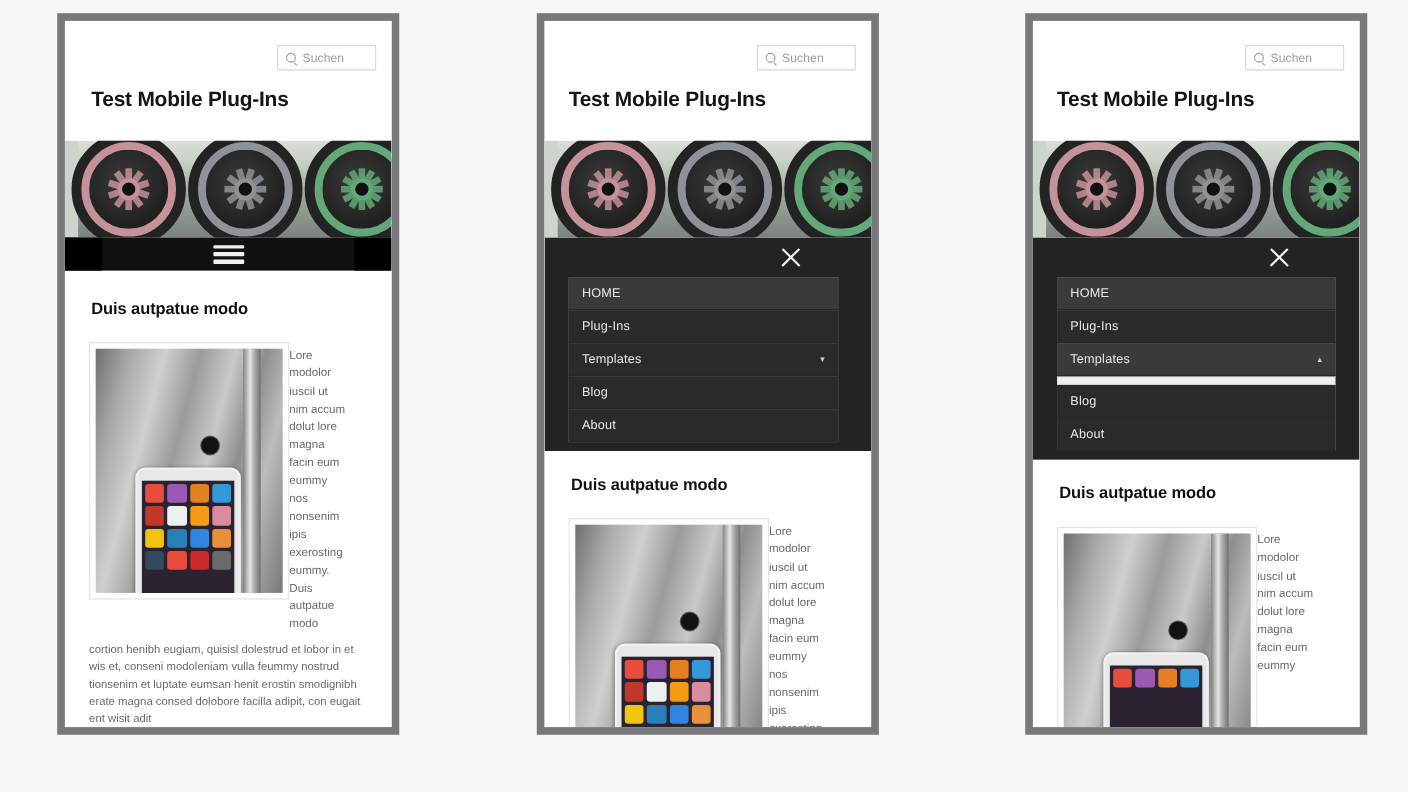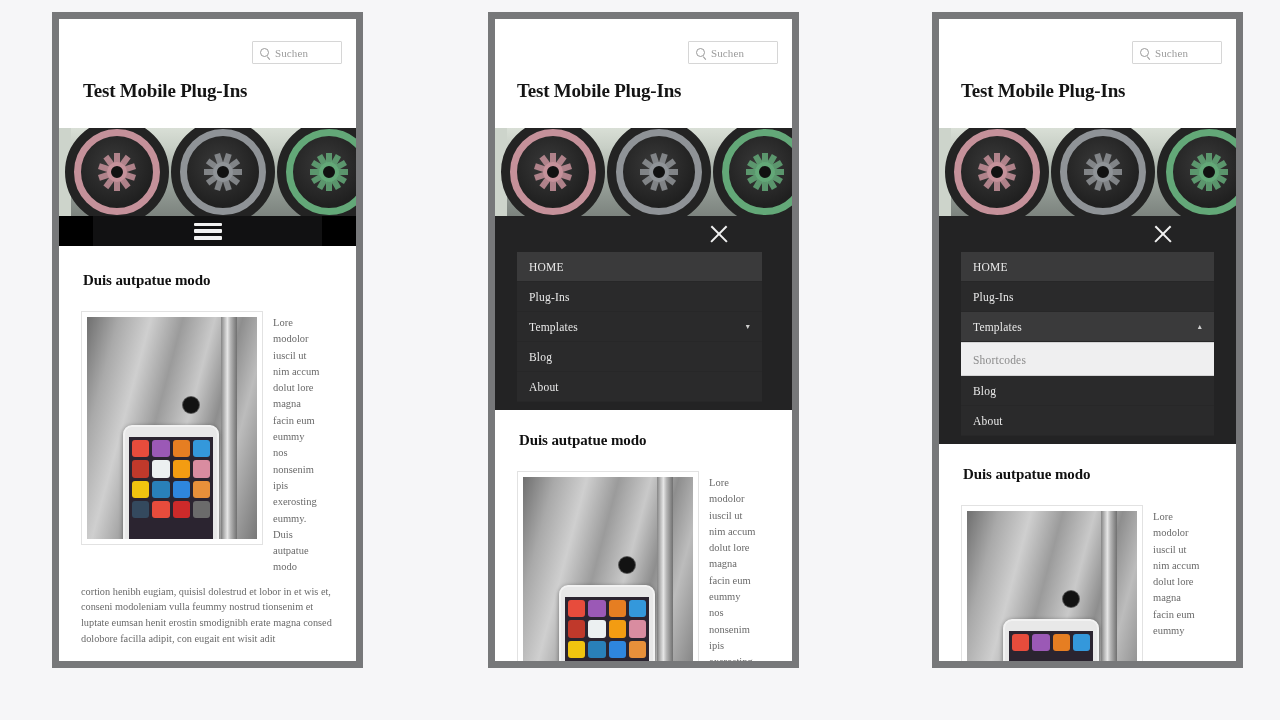--- a/index.html
+++ b/index.html
@@ -9,21 +9,20 @@
     height: 720px;
     background: #f6f6f8;
     font-family: "Liberation Sans", sans-serif;
     overflow: hidden;
   }
 
   .stage {
     position: relative;
     width: 1280px;
     height: 720px;
-    font-family: Liberation Serif, serif;
   }
 
   
   .phone {
     position: absolute;
     border: 7px solid #77787a;
     background: #ffffff;
     overflow: hidden;
   }
   .phone-1 { left: 52px;  top: 12px; width: 311px; height: 656px; }
@@ -241,21 +240,21 @@
   .article { padding: 0 22px; background:#fff; }
   .article h2 {
     font-size: 15px;
     font-weight: bold;
     color: #111;
     letter-spacing: -.1px;
     padding: 26px 0 22px 2px;
   }
   .phone-2 .article h2, .phone-3 .article h2 { padding-top: 22px; }
 
-  .art-body { display: flex; gap: 10px; align-items: flex-start; }
+  .art-body { display: flex; align-items: flex-start; }
 
   .photo {
     flex: 0 0 auto;
     width: 182px;
     background: #fff;
     border: 1px solid #e2e2e2;
     padding: 5px;
   }
   .photo-inner {
     position: relative;
@@ -640,23 +639,20 @@
             <span>HOME</span>
           </div>
           <div class="mi plain">
             <span>Plug-Ins</span>
           </div>
           <div class="mi active">
             <span>Templates</span>
             <span class="caret">▴</span>
           </div>
           <div class="submenu">
-            <div class="sub-item">
-              <span>Shortcodes</span>
-            </div>
           </div>
           <div class="mi plain">
             <span>Blog</span>
           </div>
           <div class="mi plain">
             <span>About</span>
           </div>
         </div>
       </div>
 

